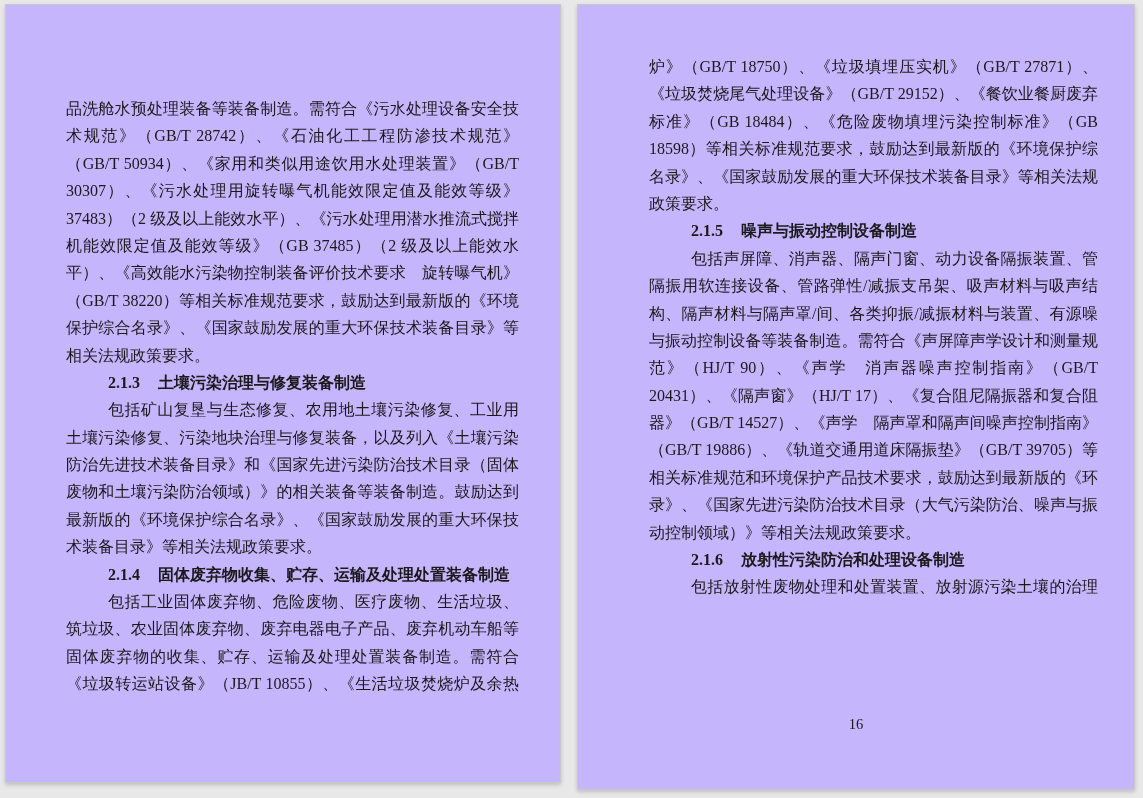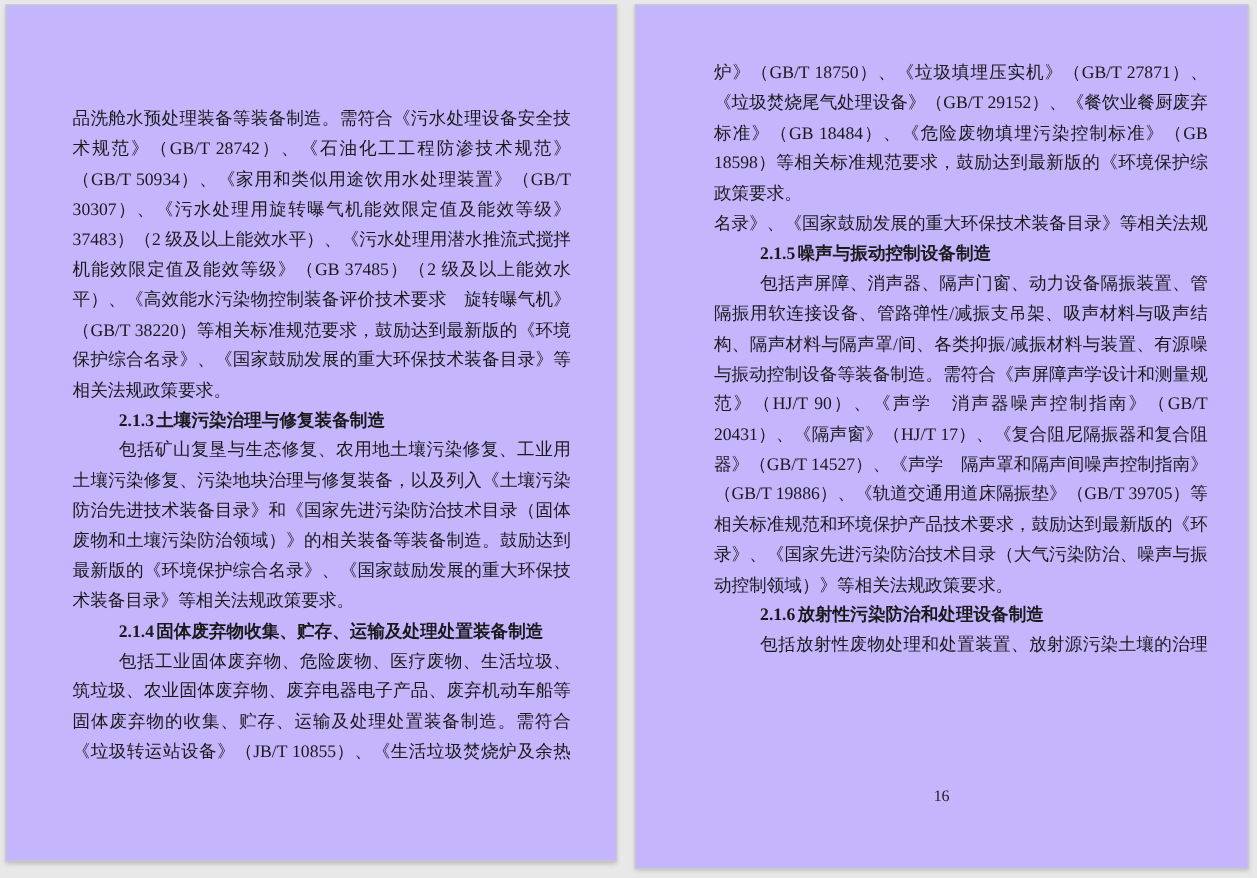--- a/index.html
+++ b/index.html
@@ -44,21 +44,21 @@
     text-align: left;
     text-align-last: left;
   }
   .line.first { text-indent: 42px; }
   .line.heading {
     text-align: left;
     text-align-last: left;
     padding-left: 42px;
     font-weight: bold;
   }
-  .h-title { margin-left: 2px; }
+  .h-title { margin-left: 18px; }
   .pagenum {
     position: absolute;
     bottom: 56px;
     left: 0; right: 0;
     text-align: center;
     font-size: 14.5px;
     color: #1a1a1a;
   }
 </style>
 </head>
@@ -92,22 +92,22 @@
         <div class="line mid">《垃圾转运站设备》（JB/T 10855）、《生活垃圾焚烧炉及余热锅</div>
       </div>
   </div>
 
   <div class="page page-right">
     <div class="page-content">
         <div class="line mid">炉》（GB/T 18750）、《垃圾填埋压实机》（GB/T 27871）、</div>
         <div class="line mid">《垃圾焚烧尾气处理设备》（GB/T 29152）、《餐饮业餐厨废弃</div>
         <div class="line mid">标准》（GB 18484）、《危险废物填埋污染控制标准》（GB</div>
         <div class="line mid">18598）等相关标准规范要求，鼓励达到最新版的《环境保护综合</div>
+        <div class="line mid">名录》、《国家鼓励发展的重大环保技术装备目录》等相关法规</div>
         <div class="line last">政策要求。</div>
-        <div class="line mid">名录》、《国家鼓励发展的重大环保技术装备目录》等相关法规</div>
         <div class="line heading"><span class="h-num">2.1.5</span><span class="h-title">噪声与振动控制设备制造</span></div>
         <div class="line first">包括声屏障、消声器、隔声门窗、动力设备隔振装置、管道</div>
         <div class="line mid">隔振用软连接设备、管路弹性/减振支吊架、吸声材料与吸声结</div>
         <div class="line mid">构、隔声材料与隔声罩/间、各类抑振/减振材料与装置、有源噪声</div>
         <div class="line mid">与振动控制设备等装备制造。需符合《声屏障声学设计和测量规</div>
         <div class="line mid">范》（HJ/T 90）、《声学　消声器噪声控制指南》（GB/T</div>
         <div class="line mid">20431）、《隔声窗》（HJ/T 17）、《复合阻尼隔振器和复合阻尼</div>
         <div class="line mid">器》（GB/T 14527）、《声学　隔声罩和隔声间噪声控制指南》</div>
         <div class="line mid">（GB/T 19886）、《轨道交通用道床隔振垫》（GB/T 39705）等</div>
         <div class="line mid">相关标准规范和环境保护产品技术要求，鼓励达到最新版的《环</div>

